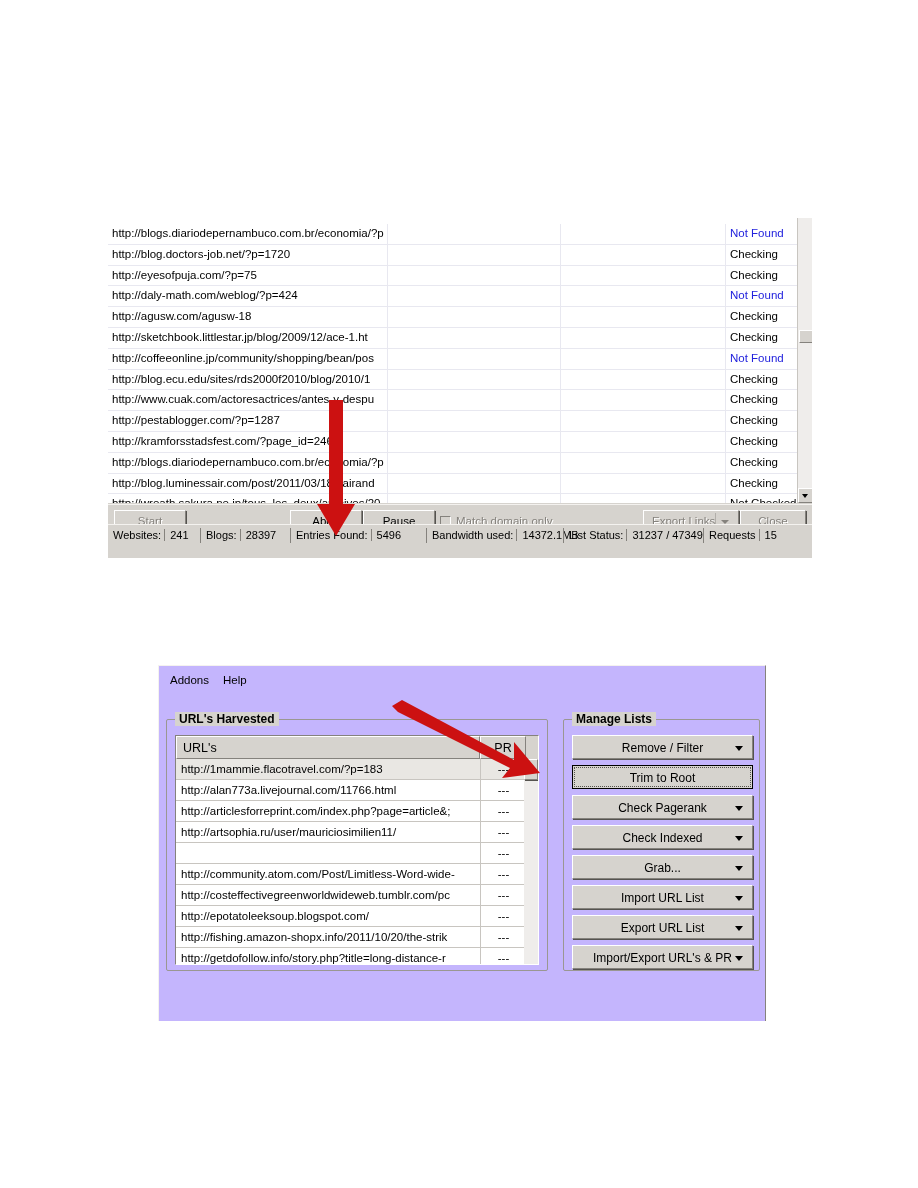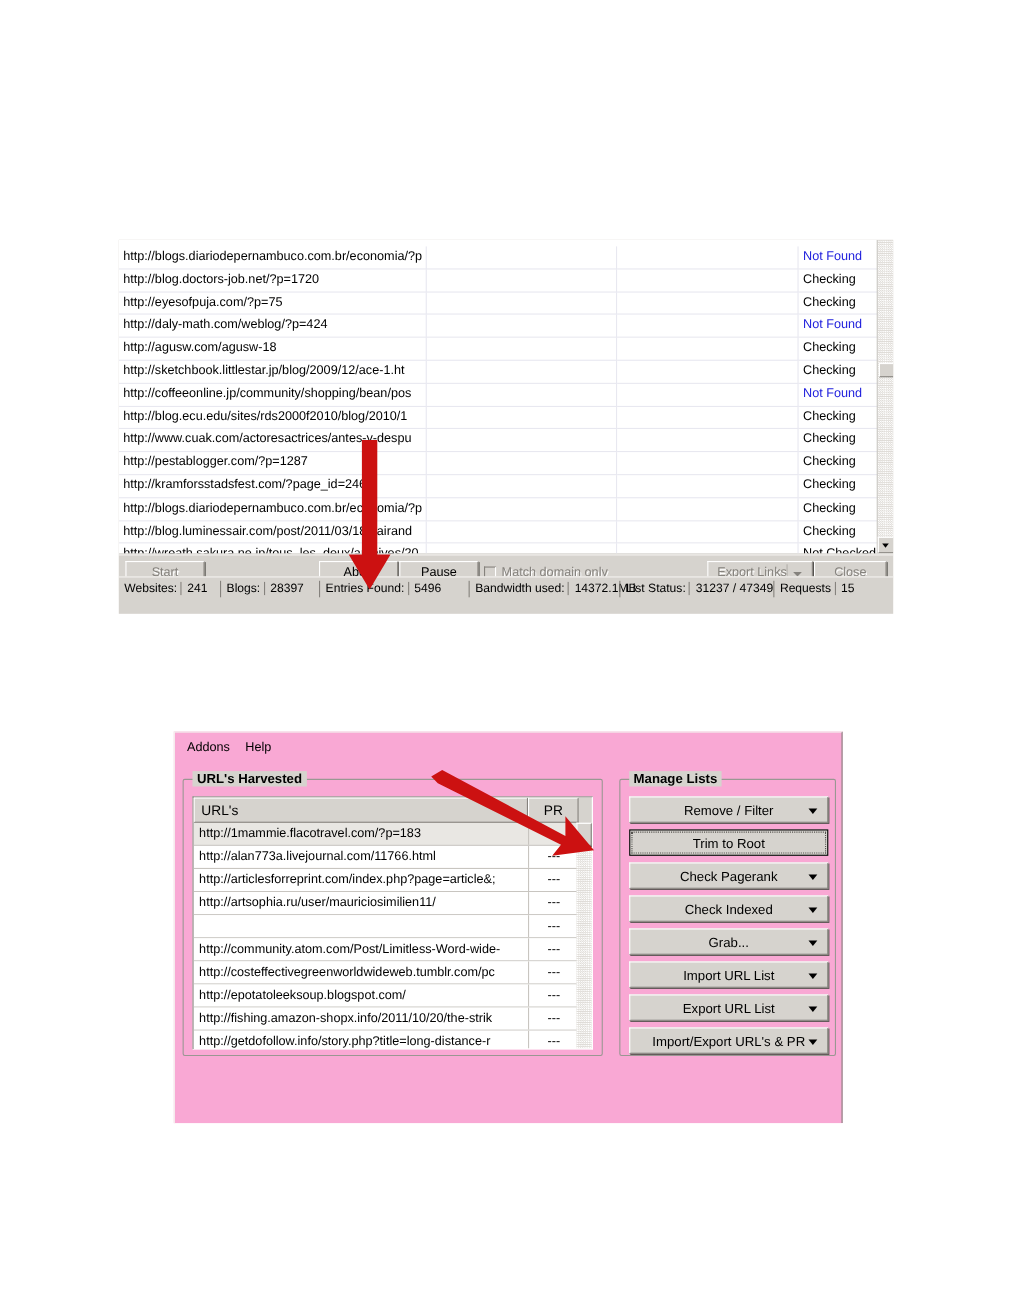--- a/index.html
+++ b/index.html
@@ -210,21 +210,21 @@
   }
   .sb-cell.first { border-left: none; }
 
   
   #bot-panel {
     position: absolute;
     left: 158px;
     top: 665px;
     width: 608px;
     height: 356px;
-    background: #f9a8d4;
+    background: #c4b5fd;
     border-top: 1px solid #f4f2ef;
     border-left: 1px solid #f4f2ef;
     border-right: 1px solid #85827d;
     overflow: hidden;
     box-sizing: border-box;
   }
 
   #menubar {
     position: absolute;
     left: 0; top: 5px;
@@ -240,20 +240,21 @@
   }
   #menu-addons { left: 5px; }
   #menu-help   { left: 58px; }
 
   
   .groupbox {
     position: absolute;
     border: 1px solid #9a9792;
     border-radius: 2px;
     box-sizing: border-box;
+    margin-top: 11px;
   }
   .groupbox > .gb-title {
     position: absolute;
     top: -8px;
     left: 8px;
     background: #d6d3ce;
     padding: 0 4px;
     font-size: 12px;
     font-weight: bold;
     color: #000;

